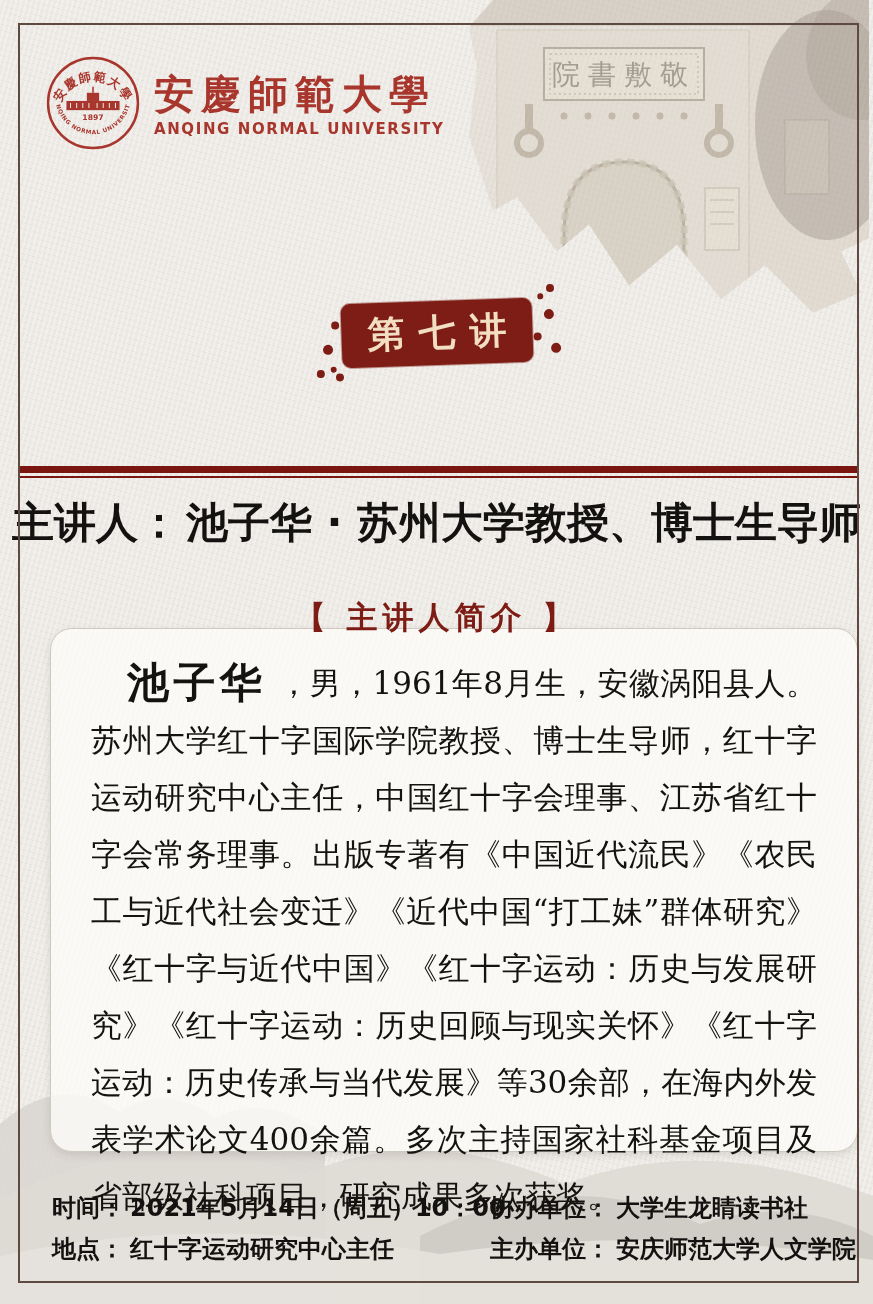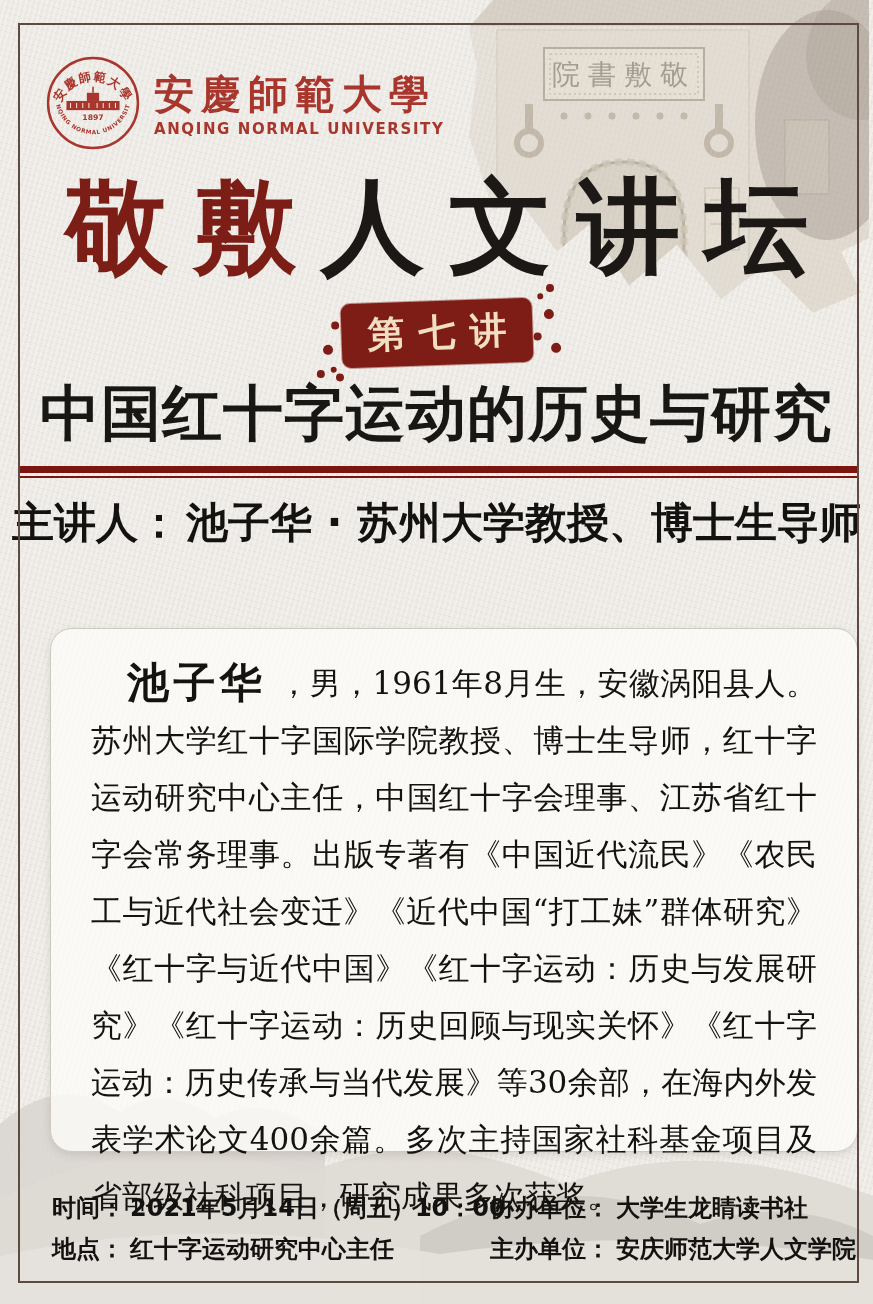--- a/index.html
+++ b/index.html
@@ -146,41 +146,36 @@
           <textPath href="#arcBot" startOffset="50%" text-anchor="middle">ANQING NORMAL UNIVERSITY</textPath>
         </text>
       </svg>
     </div>
     <div class="logo-text">
       <div class="cn">安慶師範大學</div>
       <div class="en">ANQING NORMAL UNIVERSITY</div>
     </div>
   </div>
 
-  <div class="forum-title">
-    <span class="inner">
-      <span class="accent">敬敷</span><span class="rest">人文讲坛</span>
-    </span>
-  </div>
 
   <div class="badge">
     <span class="inner">第七讲</span>
   </div>
 
-  <div class="lecture-title">中国红十字运动的历史与研究</div>
 
   <div class="rules">
     <div class="rule-thick"></div>
     <div class="rule-thin"></div>
   </div>
 
   <div class="speakers">
     <div class="speaker-line"><span class="detail-label">主讲人：</span><span>池子华 · 苏州大学教授、博士生导师</span></div>
   </div>
 
+  <div class="section-header">【 主讲人简介 】</div>
 
   <div class="bio-card">
     <p class="bio-text"><span class="bio-name">池子华</span><span>，男，1961年8月生，安徽涡阳县人。苏州大学红十字国际学院教授、博士生导师，红十字运动研究中心主任，中国红十字会理事、江苏省红十字会常务理事。出版专著有《中国近代流民》《农民工与近代社会变迁》《近代中国“打工妹”群体研究》《红十字与近代中国》《红十字运动：历史与发展研究》《红十字运动：历史回顾与现实关怀》《红十字运动：历史传承与当代发展》等30余部，在海内外发表学术论文400余篇。多次主持国家社科基金项目及省部级社科项目，研究成果多次获奖。</span></p>
   </div>
 
   <div class="details">
     <div class="details-col left">
       <div class="detail-row"><span class="detail-label">时间：</span><span>2021年5月14日（周五）10：00</span></div>
       <div class="detail-row"><span class="detail-label">地点：</span><span>红十字运动研究中心主任</span></div>
     </div>

